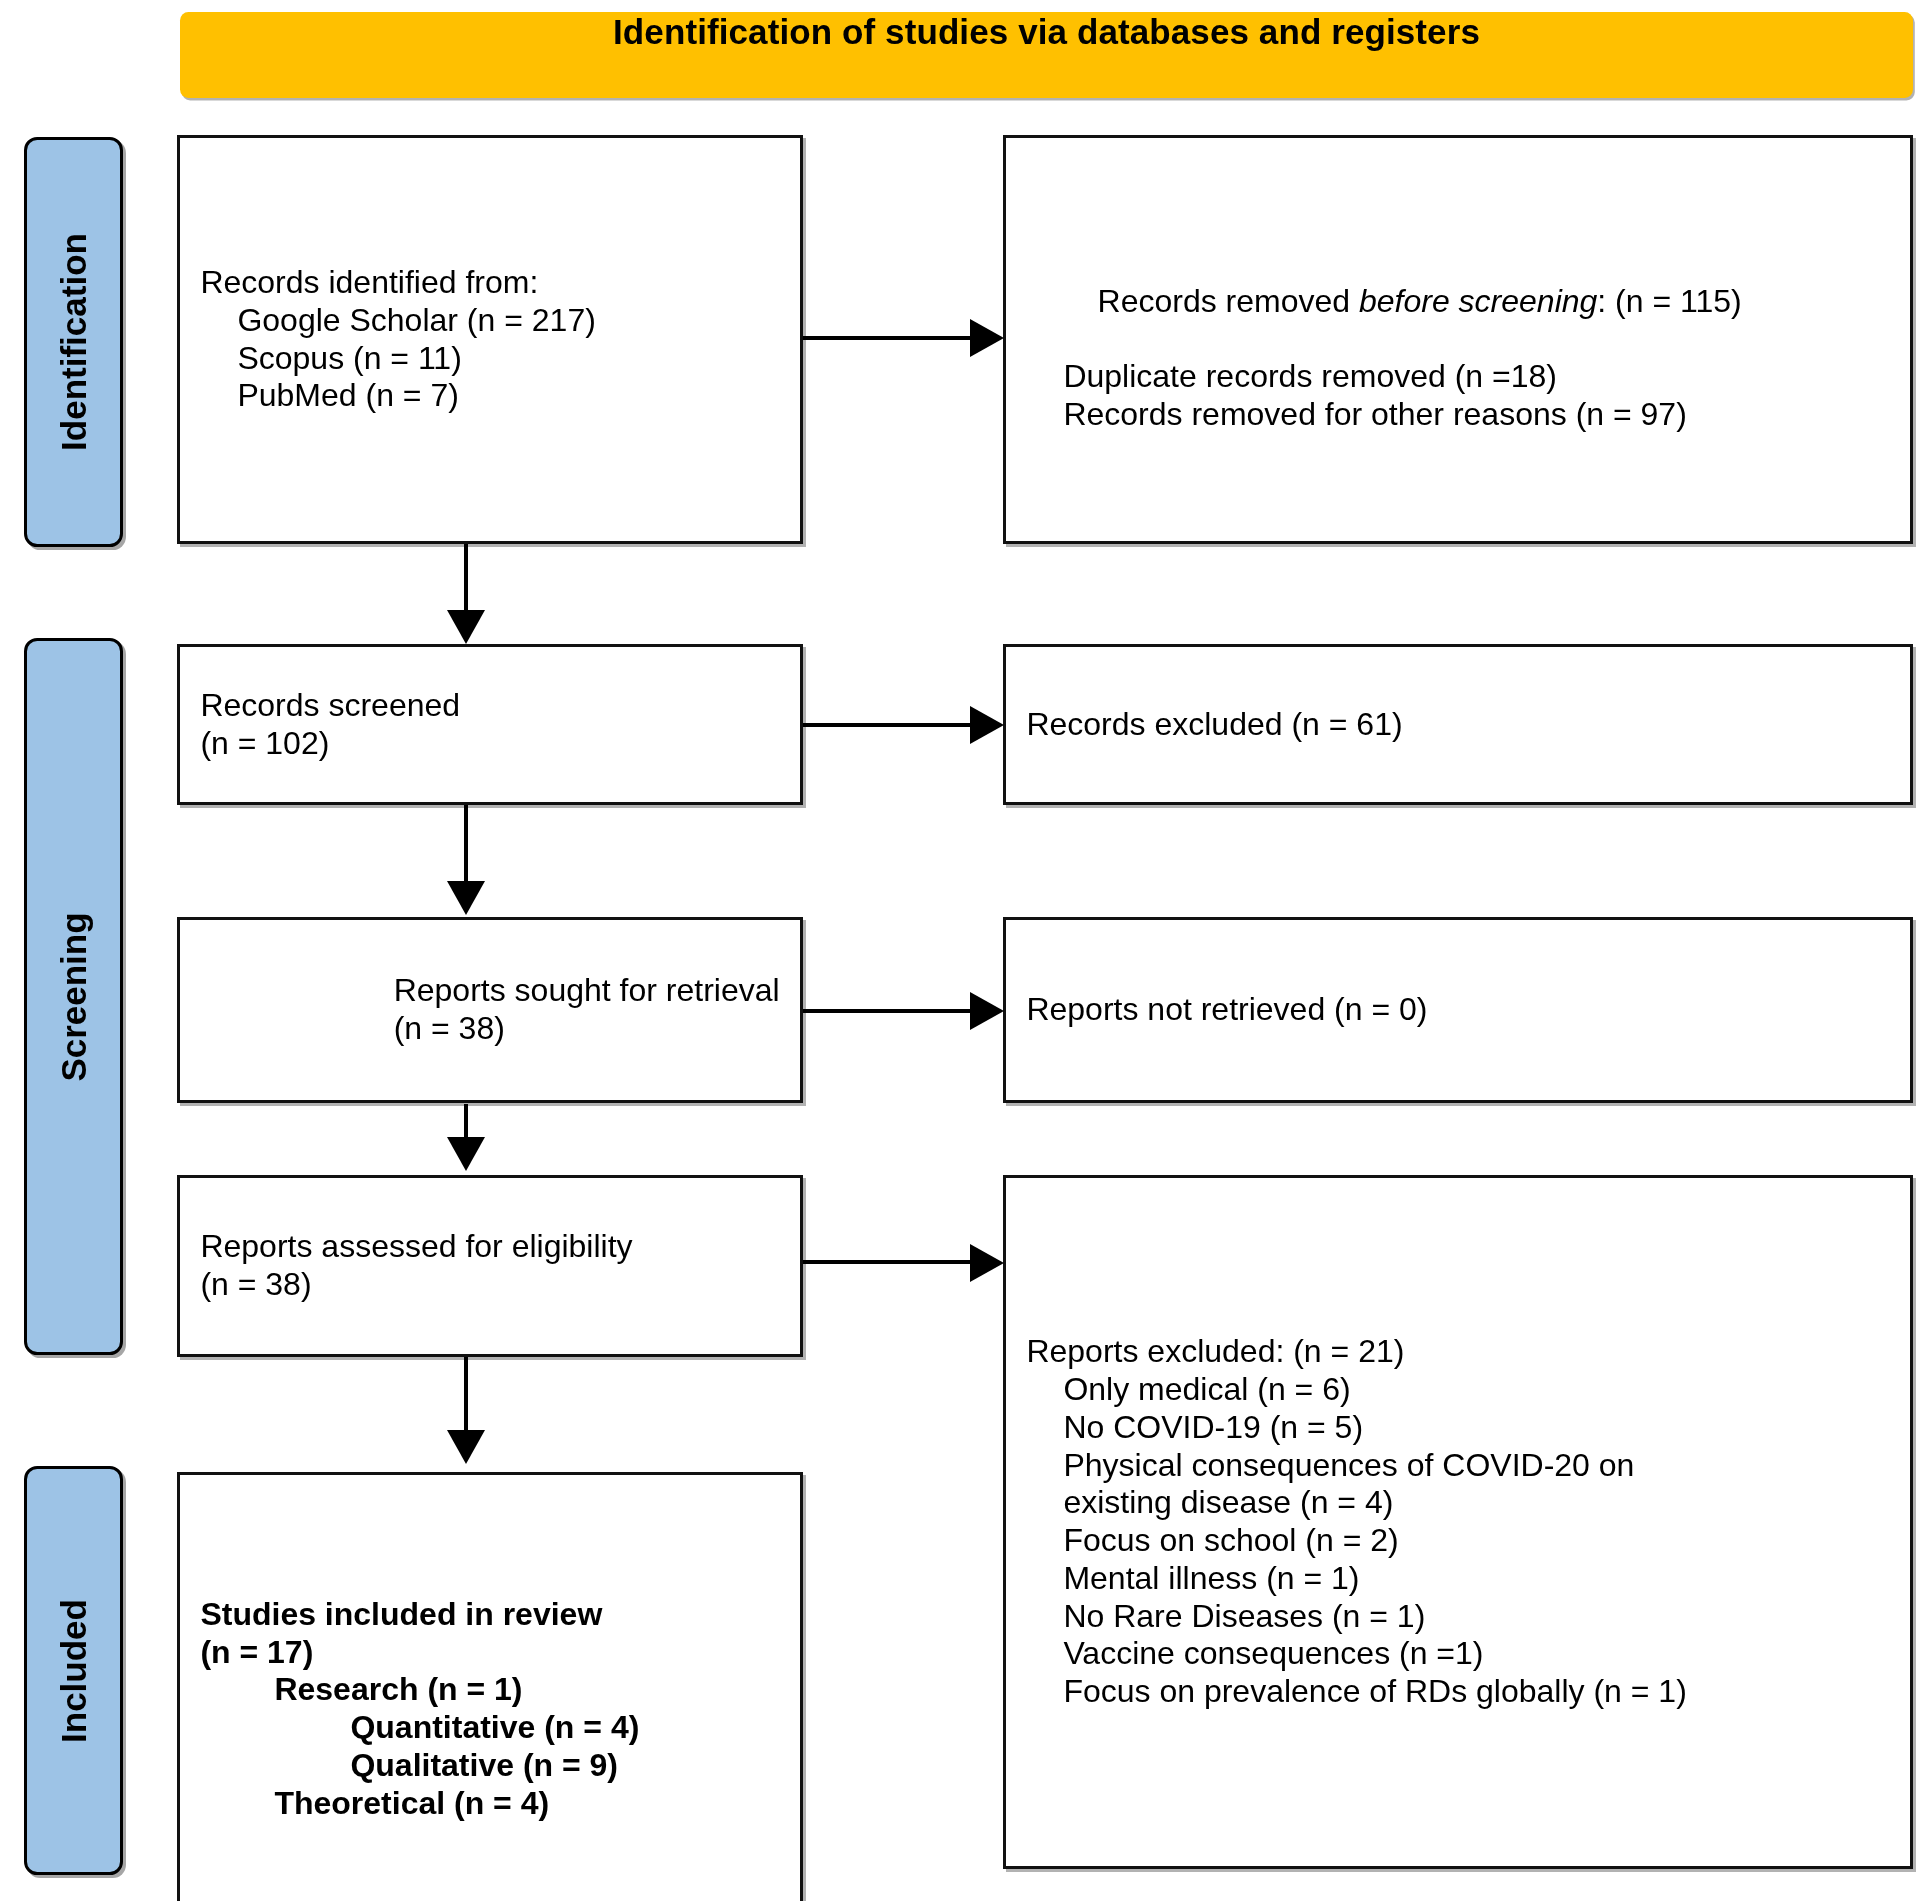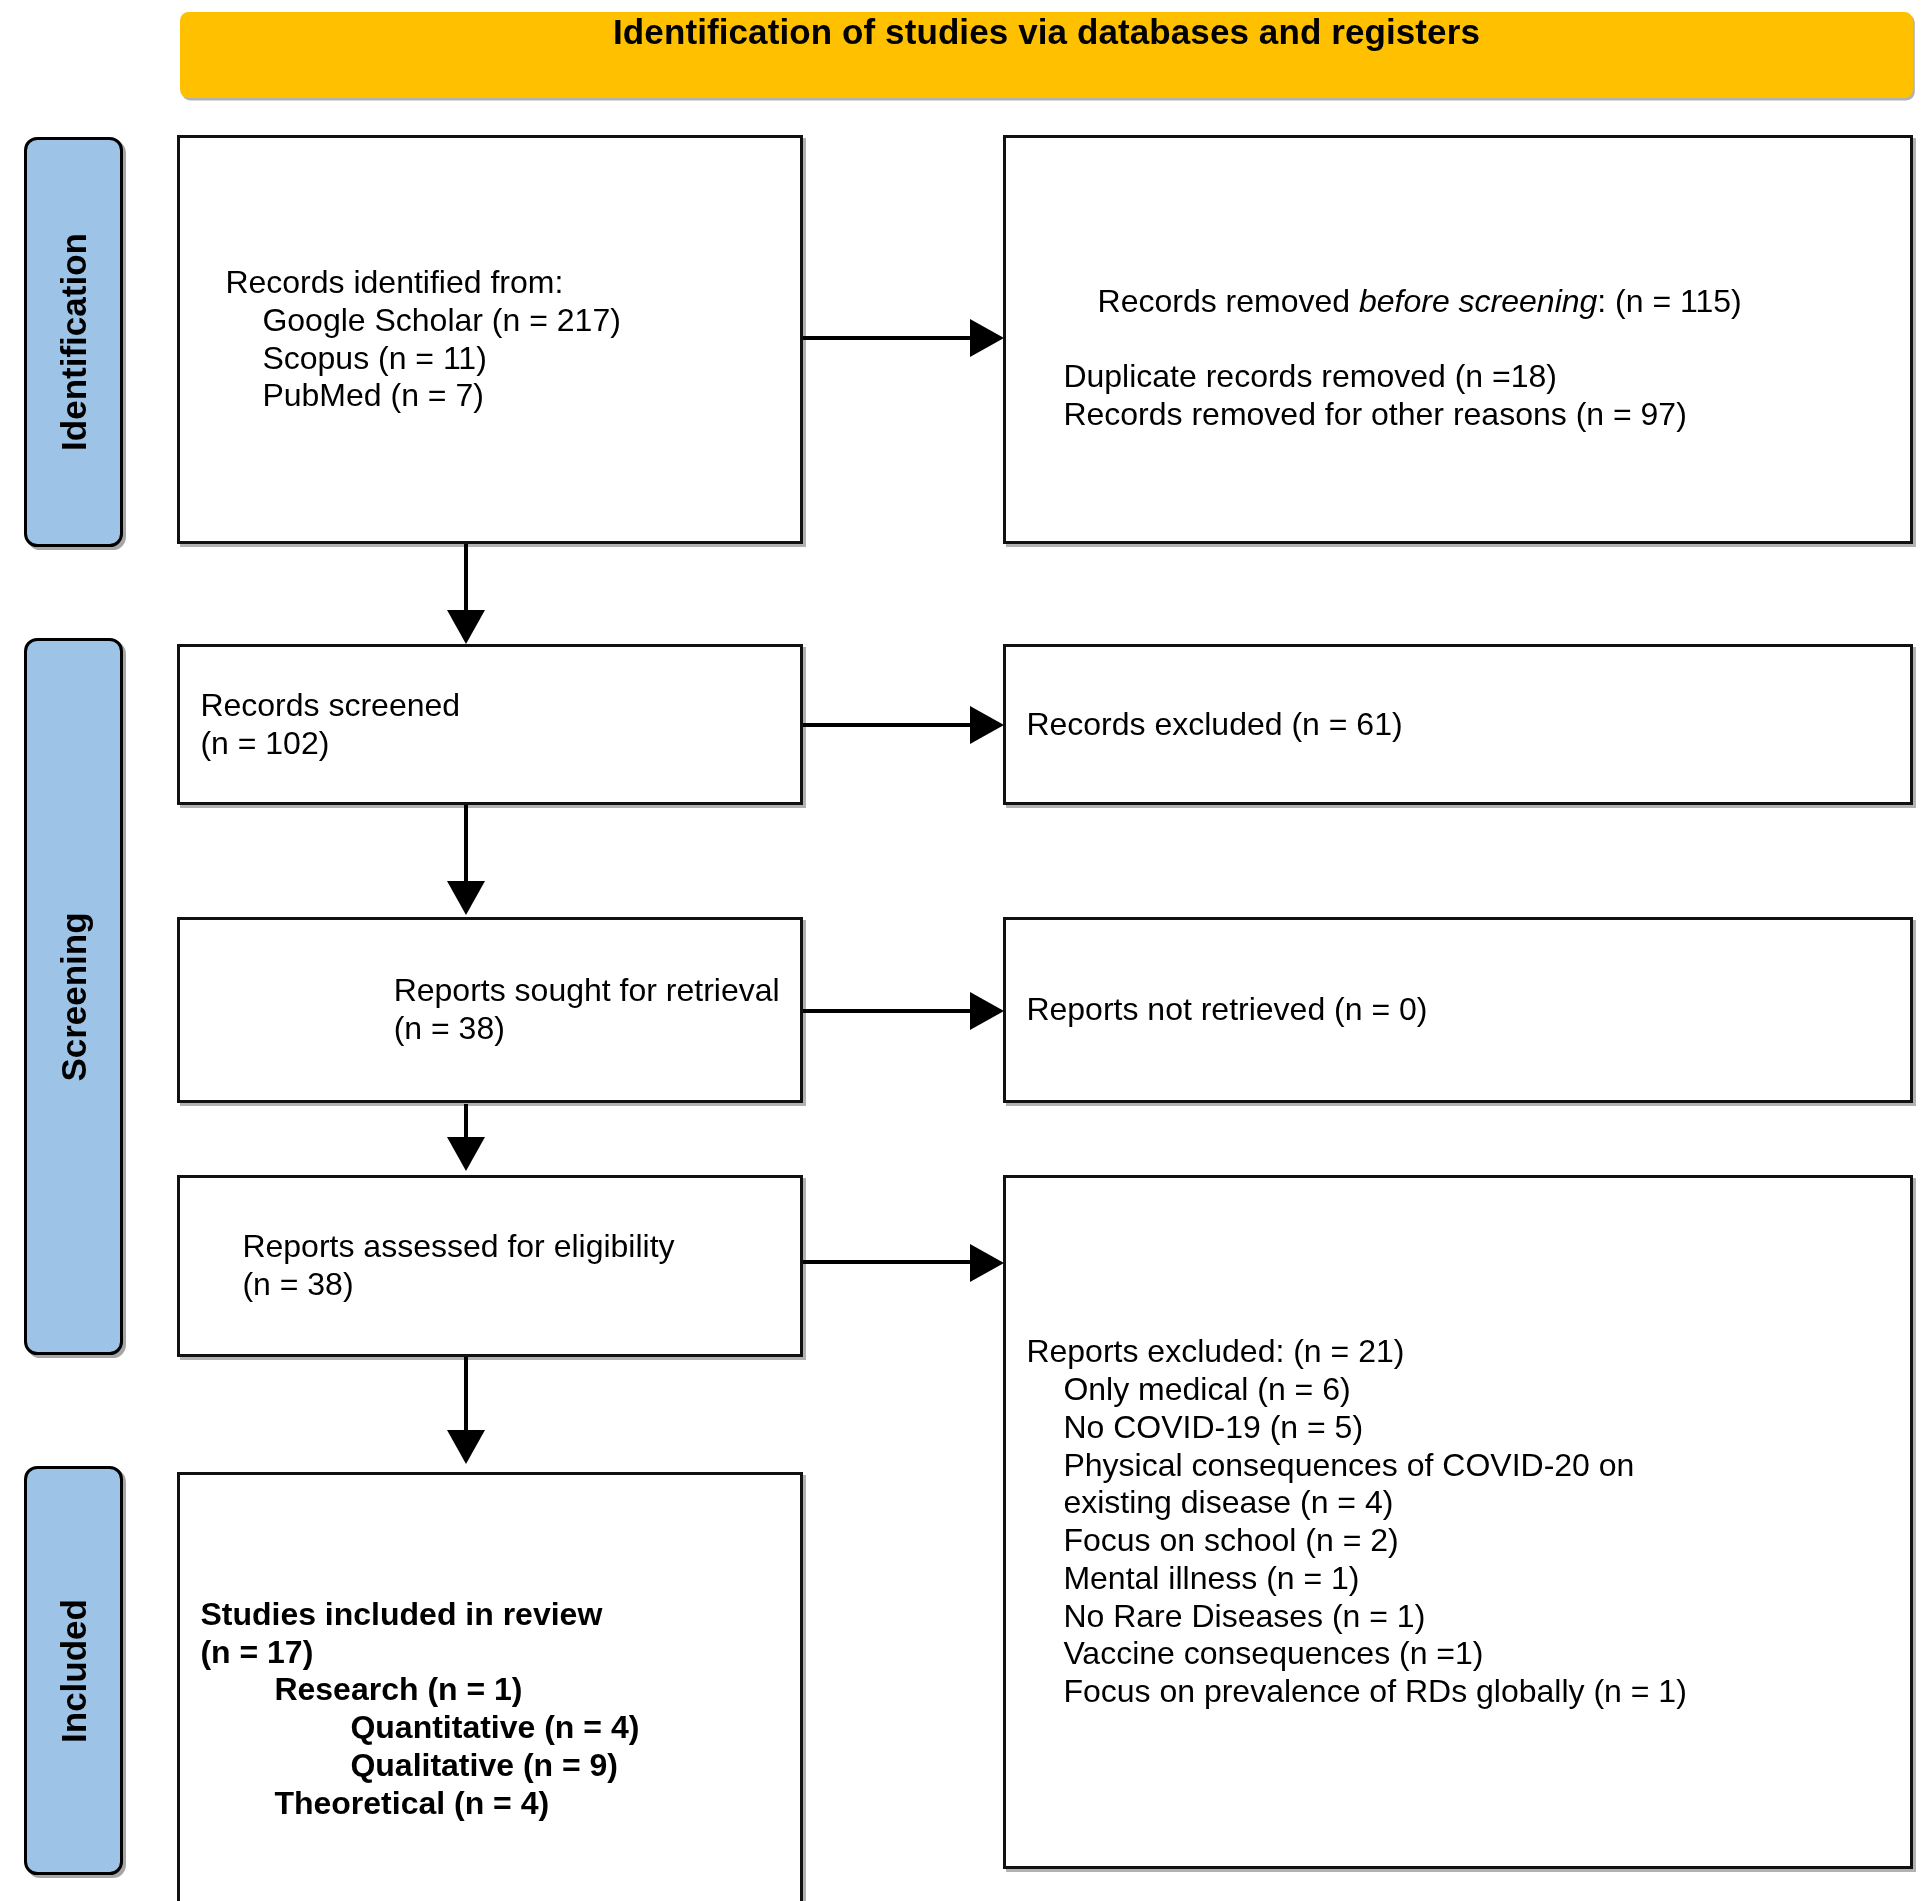--- a/index.html
+++ b/index.html
@@ -86,21 +86,21 @@
   </div>
 
   <div class="stage" style="left:24px;top:638px;width:93px;height:711px;">
     <span>Screening</span>
   </div>
 
   <div class="stage" style="left:24px;top:1466px;width:93px;height:403px;">
     <span>Included</span>
   </div>
 
-  <div class="box" style="left:177px;top:135px;width:626px;height:409px;padding-left:25px;">
+  <div class="box" style="left:177px;top:135px;width:626px;height:409px;">
     <div class="lines">
       <div class="line">Records identified from:</div>
       <div class="line ind1">Google Scholar (n = 217)</div>
       <div class="line ind1">Scopus (n = 11)</div>
       <div class="line ind1">PubMed (n = 7)</div>
     </div>
   </div>
 
   <div class="box" style="left:1003px;top:135px;width:910px;height:409px;">
     <div class="lines">
@@ -149,21 +149,21 @@
       <div class="line">Reports not retrieved (n = 0)</div>
     </div>
   </div>
 
   <div class="hline" style="left:803px;top:1009px;width:168px;"></div>
   <div class="arrow-right" style="left:970px;top:992px;"></div>
 
   <div class="vline" style="left:464px;top:1104px;height:37px;"></div>
   <div class="arrow-down" style="left:447px;top:1137px;"></div>
 
-  <div class="box" style="left:177px;top:1175px;width:626px;height:182px;padding-left:42px;">
+  <div class="box" style="left:177px;top:1175px;width:626px;height:182px;">
     <div class="lines">
       <div class="line">Reports assessed for eligibility</div>
       <div class="line">(n = 38)</div>
     </div>
   </div>
 
   <div class="box" style="left:1003px;top:1175px;width:910px;height:694px;">
     <div class="lines">
       <div class="line">Reports excluded: (n = 21)</div>
       <div class="line ind1">Only medical (n = 6)</div>

